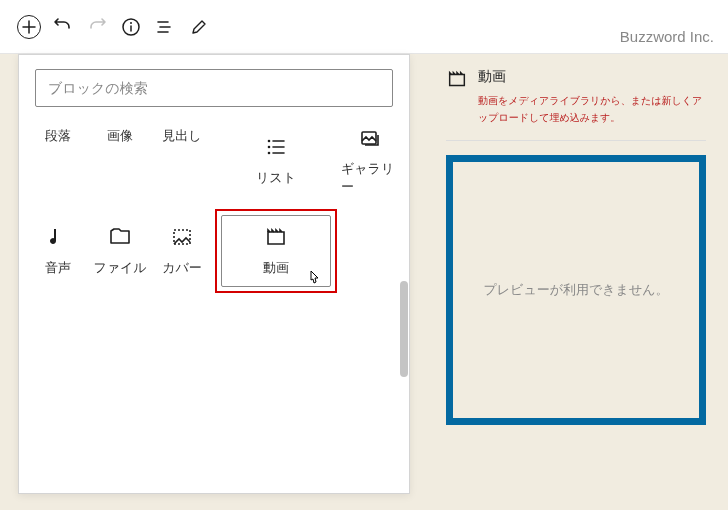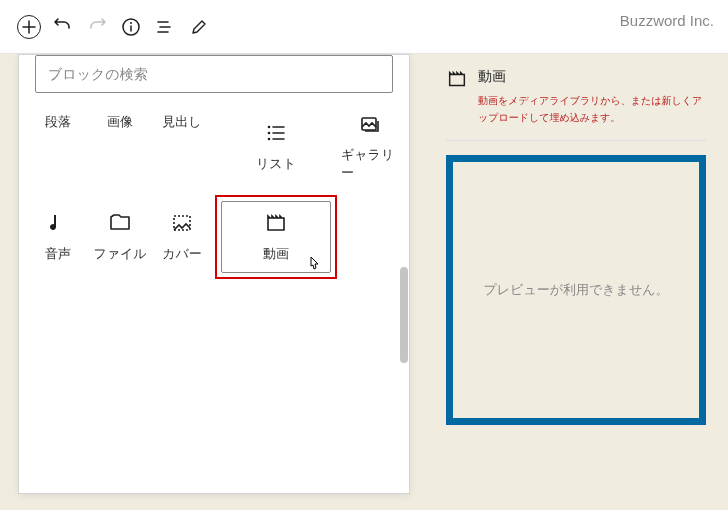--- a/index.html
+++ b/index.html
@@ -33,38 +33,38 @@
   border: 1.5px solid #1e1e1e;
   border-radius: 50%;
   width: 24px;
   height: 24px;
   margin: 5px;
 }
 .toolbar-btn.disabled { color: #c0c0c0; }
 .brand {
   position: absolute;
   right: 14px;
-  top: 12px;
+  top: 28px;
   color: #888;
   font-size: 15px;
 }
 .popover {
   position: absolute;
   top: 54px;
   left: 18px;
   width: 392px;
   height: 440px;
   background: #fff;
   border: 1px solid #d4d4d4;
   box-shadow: 0 2px 8px rgba(0,0,0,.08);
   display: flex;
   flex-direction: column;
 }
 .search-wrap {
-  padding: 0 16px 8px 16px;
+  padding: 14px 16px 8px 16px;
 }
 .search {
   width: 100%;
   height: 38px;
   border: 1px solid #888;
   border-radius: 2px;
   padding: 0 12px;
   font-size: 14px;
 }
 .search::placeholder { color: #888; }

